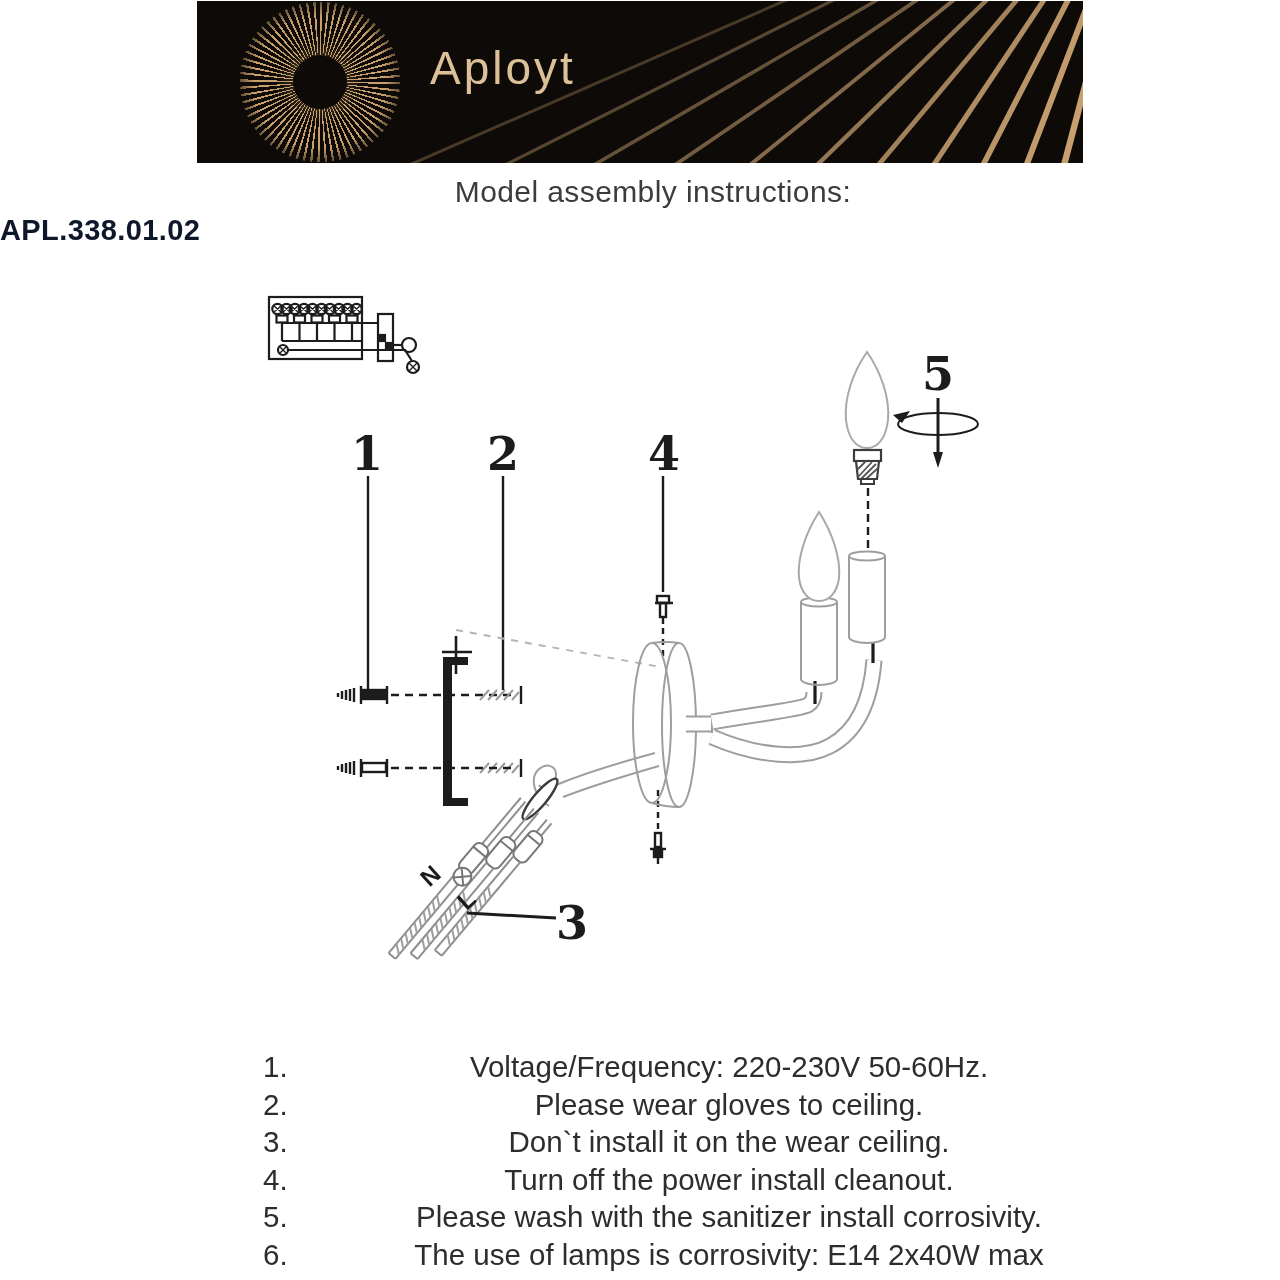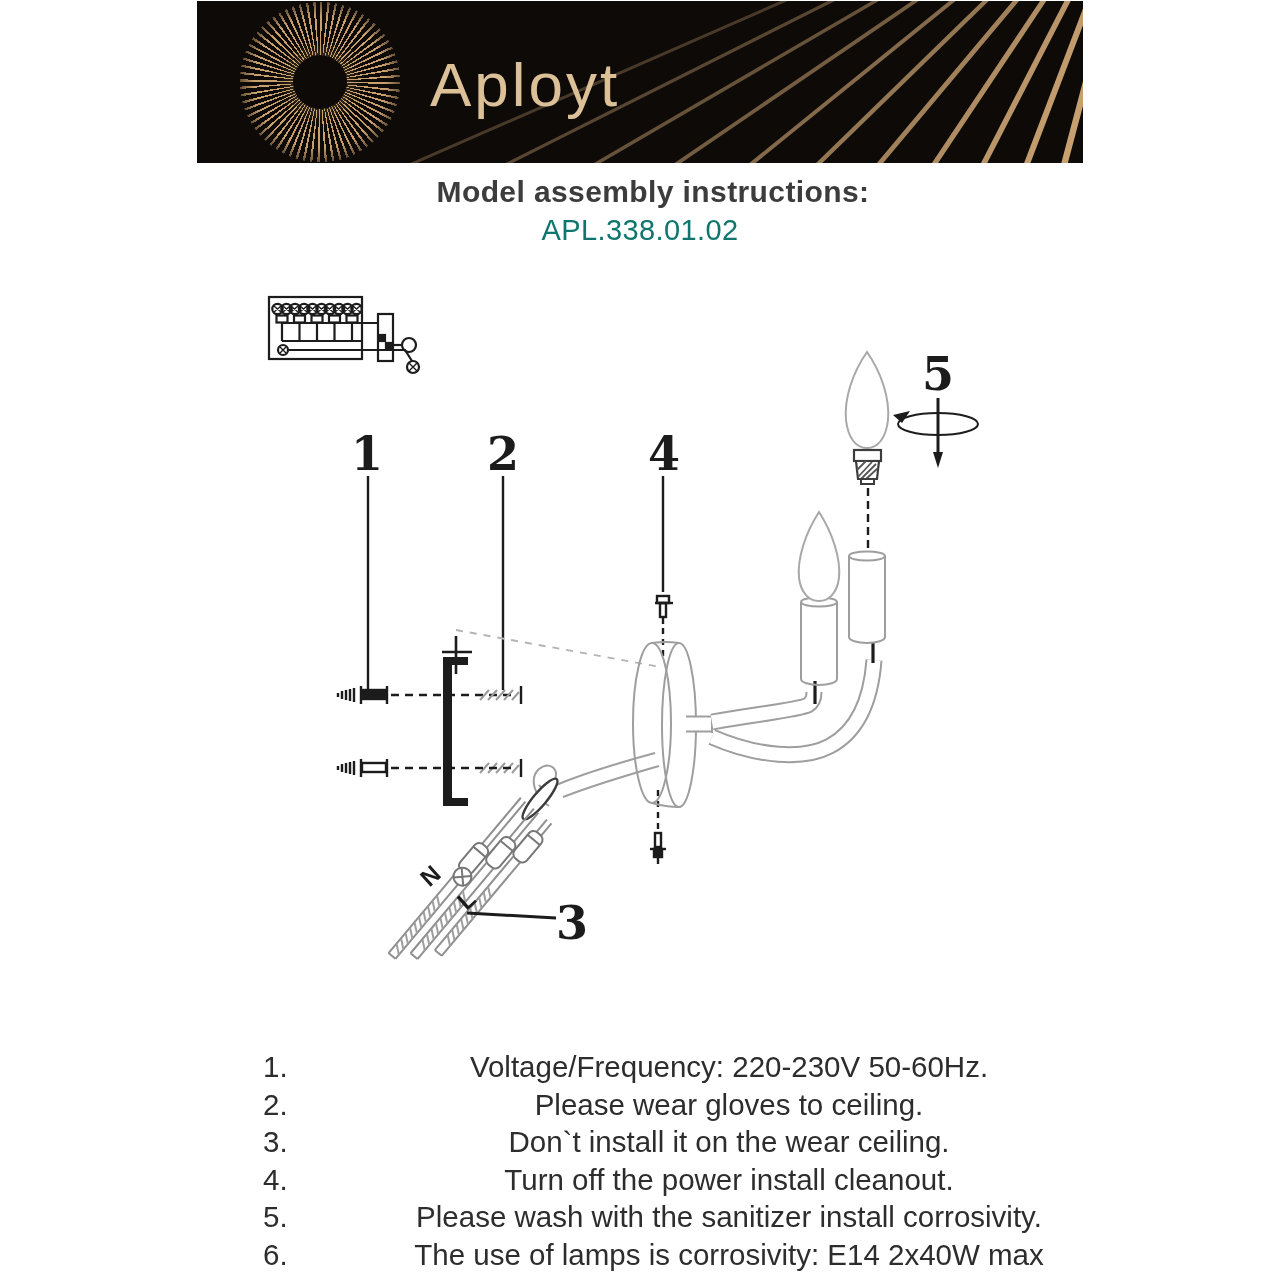--- a/index.html
+++ b/index.html
@@ -8,29 +8,29 @@
 
   
   #banner{position:absolute;left:197px;top:1px;width:886px;height:162px;
           background:#0d0a08;overflow:hidden;}
   .sunburst{position:absolute;left:43px;top:1px;width:160px;height:160px;border-radius:50%;
             background:repeating-conic-gradient(#c9a06c 0deg 1.7deg,#0d0a08 1.7deg 5.3deg);}
   .sunburst::before{content:"";position:absolute;inset:0;border-radius:50%;
             background:radial-gradient(circle,rgba(13,10,8,0) 58%,#0d0a08 82%);}
   .sunburst::after{content:"";position:absolute;inset:33%;border-radius:50%;background:#0d0a08;
             box-shadow:0 0 18px 4px rgba(215,175,115,.30);}
-  .brand{position:absolute;left:233px;top:40px;font-size:62px;font-weight:300;
-         letter-spacing:3px;color:#dcc098;margin-top:8px;}
+  .brand{position:absolute;left:233px;top:40px;font-size:46px;font-weight:300;
+         letter-spacing:3px;color:#dcc098;}
   .rays{position:absolute;right:0;top:0;width:886px;height:162px;}
 
   
   .doc-title{position:absolute;left:0;right:0;top:175px;text-align:center;
-             font-size:30px;font-weight:700;color:#3c3c3c;letter-spacing:.4px;padding-left:26px;}
-  .doc-model{position:absolute;left:0;right:0;top:214px;text-align:center;
-             font-size:29px;font-weight:400;color:#0f766e;letter-spacing:.4px;}
+             font-size:30px;font-weight:400;color:#3c3c3c;letter-spacing:.4px;padding-left:26px;}
+  .doc-model{position:absolute;left:0;right:0;top:214px;text-align:left;
+             font-size:29px;font-weight:700;color:#0f172a;letter-spacing:.4px;}
 
   
   #diagram{position:absolute;left:0;top:0;width:1280px;height:1280px;}
   .partnum{font-family:"DejaVu Serif",serif;font-weight:700;font-size:46px;fill:#1c1c1c;}
   .wirelabel{font-family:"Liberation Sans",sans-serif;font-weight:700;font-size:24px;fill:#1c1c1c;}
 
   
   #instructions{position:absolute;left:263px;top:1048px;width:880px;
                 font-size:29.5px;font-weight:500;color:#2d2d2d;}
   .instr-row{display:flex;line-height:37.6px;}

